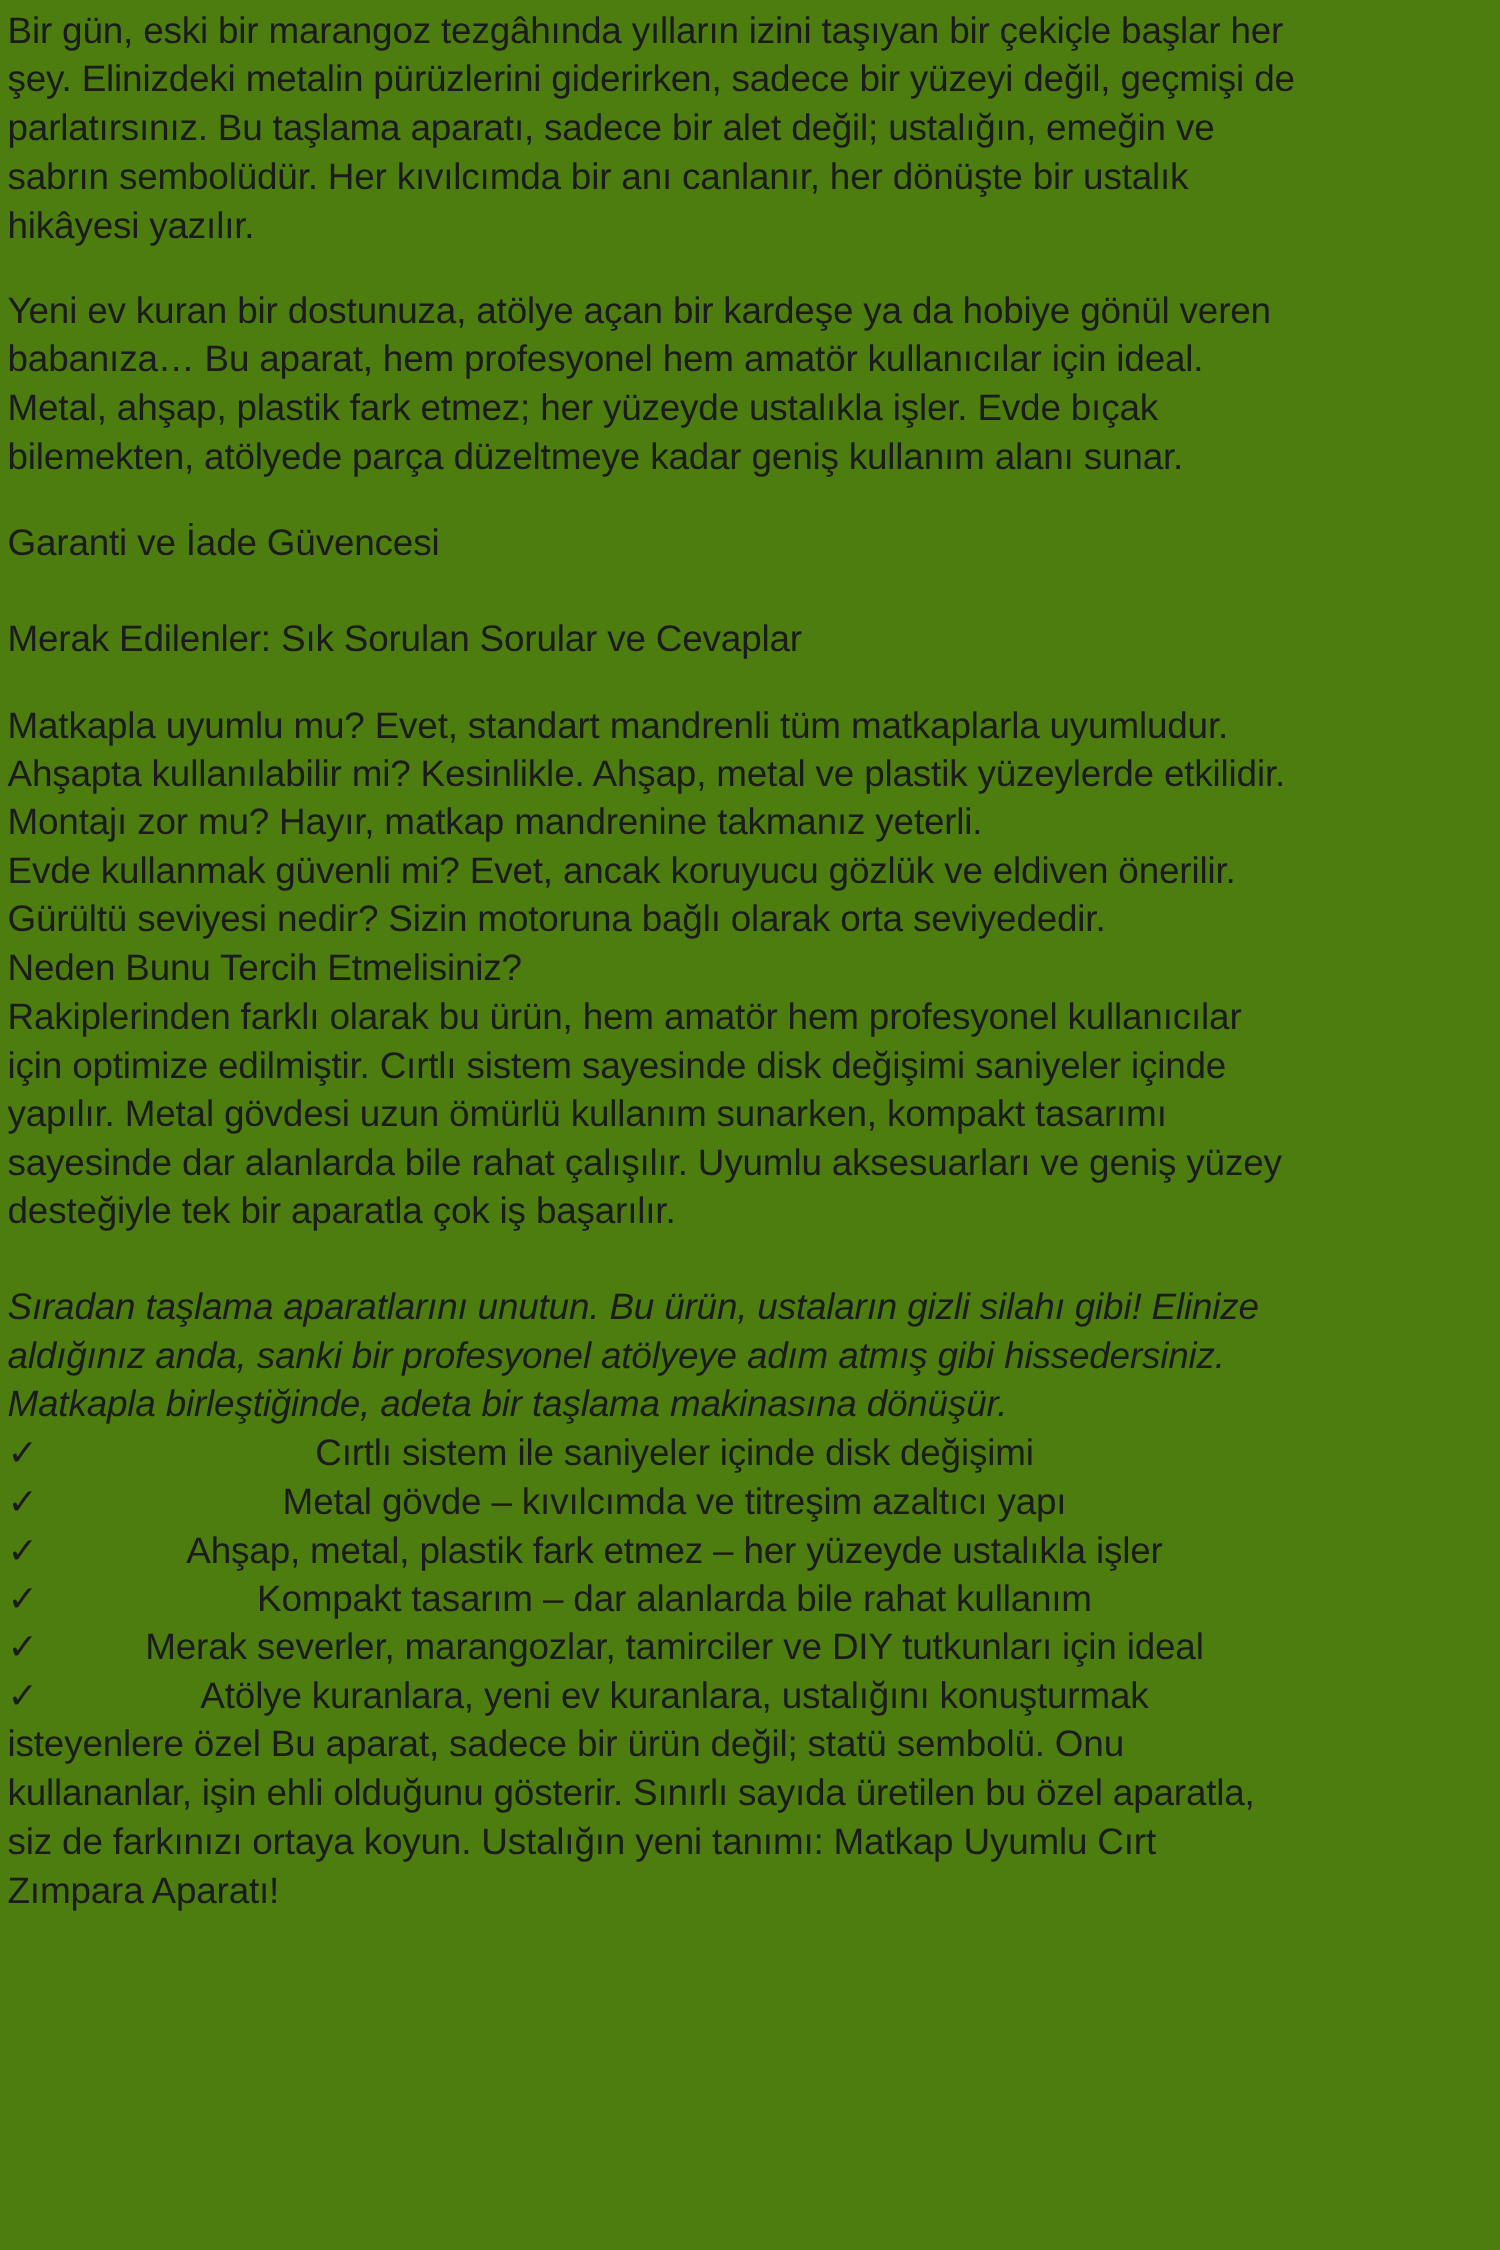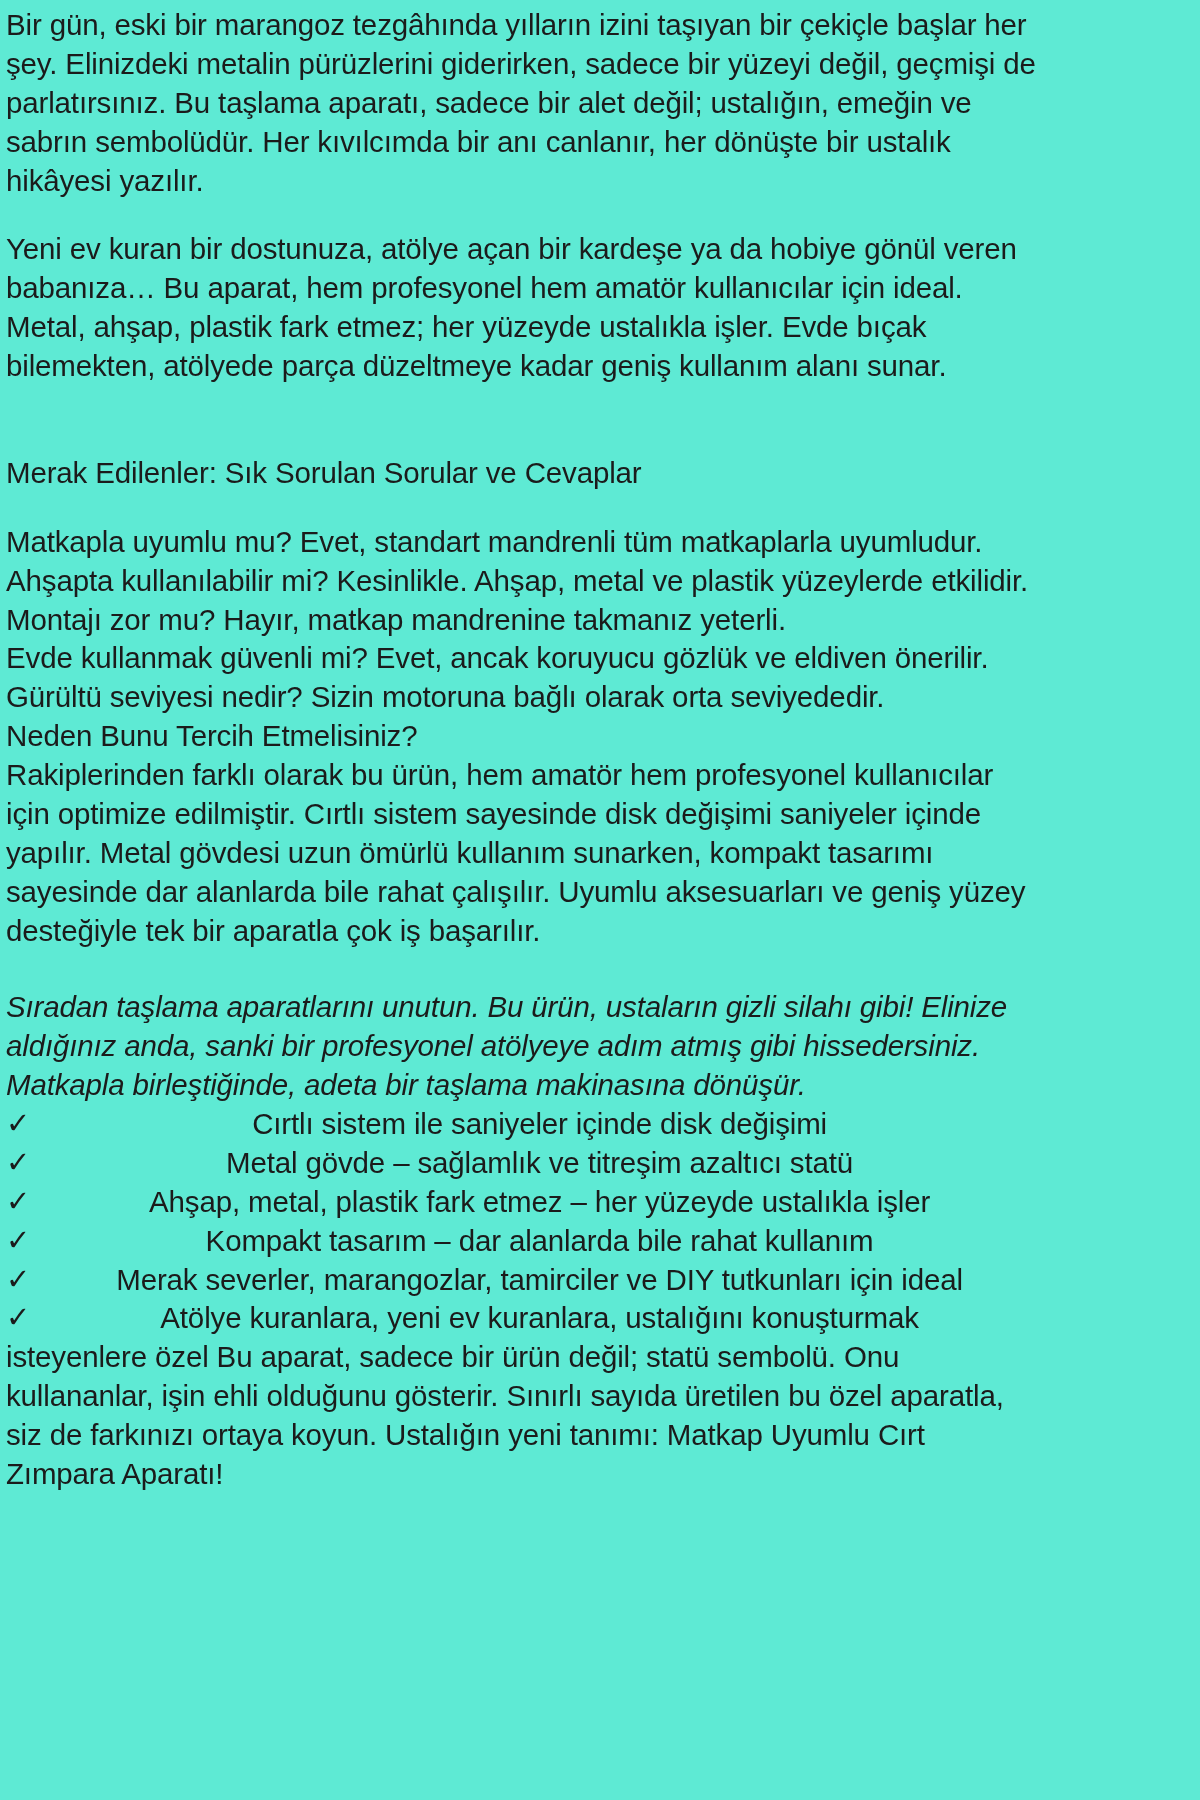--- a/index.html
+++ b/index.html
@@ -16,21 +16,21 @@
     font-family: "Liberation Sans", "DejaVu Sans", sans-serif;
     color: #1b1b1b;
     -webkit-font-smoothing: antialiased;
   }
 
   .page {
     box-sizing: border-box;
     width: 1200px;
     min-height: 1800px;
     padding: 6px 160px 26px 6px;
-    background: #5eead4;
+    background: #4d7c0f;
   }
 
   .doc-body {
     font-size: 29.5px;
     line-height: 1.318;
     letter-spacing: -0.15px;
     color: #1b1b1b;
     word-spacing: 0px;
   }
 
@@ -109,20 +109,21 @@
 <body>
 
 <div class="page">
   <div class="doc-body">
 
     <p class="para">Bir gün, eski bir marangoz tezgâhında yılların izini taşıyan bir çekiçle başlar her şey. Elinizdeki metalin pürüzlerini giderirken, sadece bir yüzeyi değil, geçmişi de parlatırsınız. Bu taşlama aparatı, sadece bir alet değil; ustalığın, emeğin ve sabrın sembolüdür. Her kıvılcımda bir anı canlanır, her dönüşte bir ustalık hikâyesi yazılır.</p>
 
     <p class="para">Yeni ev kuran bir dostunuza, atölye açan bir kardeşe ya da hobiye gönül veren babanıza… Bu aparat, hem profesyonel hem amatör kullanıcılar için ideal. Metal, ahşap, plastik fark etmez; her yüzeyde ustalıkla işler. Evde bıçak bilemekten, atölyede parça düzeltmeye kadar geniş kullanım alanı sunar.</p>
 
     <div class="faq-block">
+      <div class="section-head">Garanti ve İade Güvencesi</div>
     </div>
 
     <div class="spacer-lg"></div>
 
     <div class="section-head">Merak Edilenler: Sık Sorulan Sorular ve Cevaplar</div>
 
     <div class="spacer-md"></div>
 
     <div class="faq-block">
       <div class="faq-line">Matkapla uyumlu mu? Evet, standart mandrenli tüm matkaplarla uyumludur.</div>
@@ -141,21 +142,21 @@
 
     <p class="para tight">Sıradan taşlama aparatlarını unutun. Bu ürün, ustaların gizli silahı gibi! Elinize aldığınız anda, sanki bir profesyonel atölyeye adım atmış gibi hissedersiniz. Matkapla birleştiğinde, adeta bir taşlama makinasına dönüşür.</p>
 
     <ul class="check-list">
       <li>
         <span class="check-glyph">✓</span>
         <span class="check-text">Cırtlı sistem ile saniyeler içinde disk değişimi</span>
       </li>
       <li>
         <span class="check-glyph">✓</span>
-        <span class="check-text">Metal gövde – sağlamlık ve titreşim azaltıcı statü</span>
+        <span class="check-text">Metal gövde – kıvılcımda ve titreşim azaltıcı yapı</span>
       </li>
       <li>
         <span class="check-glyph">✓</span>
         <span class="check-text">Ahşap, metal, plastik fark etmez – her yüzeyde ustalıkla işler</span>
       </li>
       <li>
         <span class="check-glyph">✓</span>
         <span class="check-text">Kompakt tasarım – dar alanlarda bile rahat kullanım</span>
       </li>
       <li>

